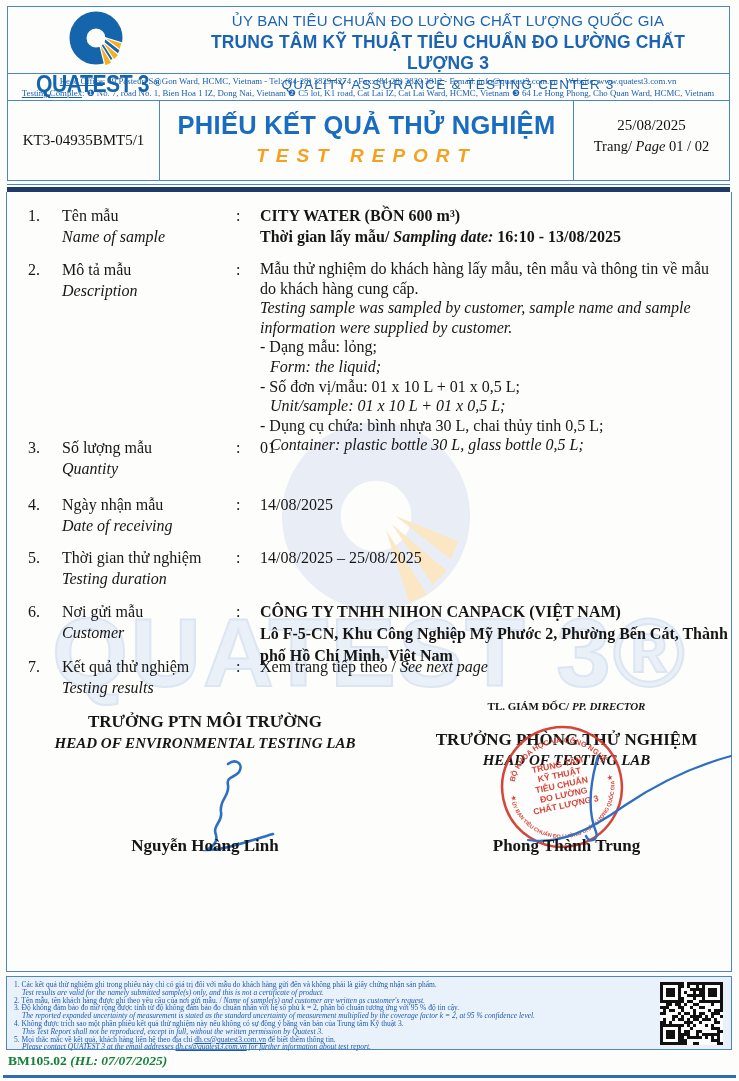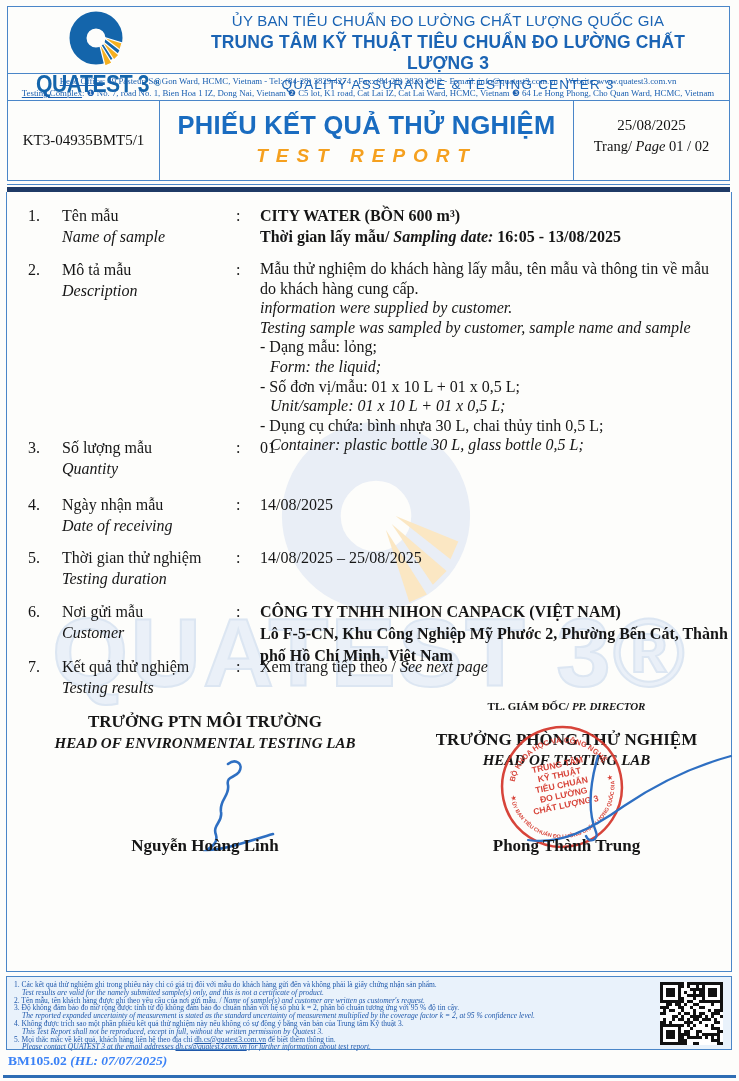--- a/index.html
+++ b/index.html
@@ -66,21 +66,21 @@
   .sig-right-svg{position:absolute;left:518px;top:742px;z-index:5;}
   .stamp{position:absolute;left:499px;top:724px;width:126px;height:126px;z-index:4;transform:rotate(-12deg);opacity:0.93;}
   .name-left{position:absolute;left:40px;top:836px;width:330px;text-align:center;font-weight:bold;font-size:17px;z-index:6;}
   .name-right{position:absolute;left:393px;top:836px;width:347px;text-align:center;font-weight:bold;font-size:17px;z-index:6;}
   
   .foot-box{position:absolute;left:6px;top:976px;width:726px;height:74px;background:#e9f2fb;border:1.5px solid #4a86c8;box-sizing:border-box;z-index:3;padding-left:16px;}
   .notes{position:absolute;left:7px;top:4px;width:645px;color:#2059ab;font-size:7.5px;line-height:7.8px;}
   .notes .en{font-style:italic;padding-left:8px;}
   .notes a{color:#2059ab;}
   .qr{position:absolute;right:8px;top:5px;width:63px;height:63px;background:#fff;}
-  .bm-code{position:absolute;left:8px;top:1053px;font-size:13.5px;font-weight:bold;color:#3b82f6;z-index:3;}
+  .bm-code{position:absolute;left:8px;top:1053px;font-size:13.5px;font-weight:bold;color:#15803d;z-index:3;}
   .bottom-rule{position:absolute;left:3px;top:1075px;width:733px;height:2.5px;background:#2e6db4;z-index:3;}
 </style>
 </head>
 <body>
 
 <div class="page">
 
   <svg class="wm-q" viewBox="0 0 100 100">
     <circle cx="50" cy="48" r="33" fill="none" stroke="#e9eef6" stroke-width="30"></circle>
     <g fill="#fbe7c3">
@@ -137,36 +137,36 @@
 
   <div class="item" style="top:205px">
     <span class="it-no">1.</span>
     <span class="it-lbl">
       <div>Tên mẫu</div>
       <div class="en">Name of sample</div>
     </span>
     <span class="it-colon">:</span>
     <span class="it-val">
       <div class="b">CITY WATER (BỒN 600 m³)</div>
-      <div class="b"><span>Thời gian lấy mẫu/ </span><span class="i">Sampling date:</span><span> 16:05 - 13/08/2025</span></div>
+      <div class="b"><span>Thời gian lấy mẫu/ </span><span class="i">Sampling date:</span><span> 16:10 - 13/08/2025</span></div>
     </span>
   </div>
 
   <div class="item" style="top:259px">
     <span class="it-no">2.</span>
     <span class="it-lbl">
       <div>Mô tả mẫu</div>
       <div class="en">Description</div>
     </span>
     <span class="it-colon">:</span>
     <span class="it-val v2lines">
       <div>Mẫu thử nghiệm do khách hàng lấy mẫu, tên mẫu và thông tin về mẫu</div>
       <div>do khách hàng cung cấp.</div>
+      <div class="i">Testing sample was sampled by customer, sample name and sample</div>
       <div class="i">information were supplied by customer.</div>
-      <div class="i">Testing sample was sampled by customer, sample name and sample</div>
       <div>- Dạng mẫu: lỏng;</div>
       <div class="i sub">Form: the liquid;</div>
       <div>- Số đơn vị/mẫu: 01 x 10 L + 01 x 0,5 L;</div>
       <div class="i sub">Unit/sample: 01 x 10 L + 01 x 0,5 L;</div>
       <div>- Dụng cụ chứa: bình nhựa 30 L, chai thủy tinh 0,5 L;</div>
       <div class="i sub">Container: plastic bottle 30 L, glass bottle 0,5 L;</div>
     </span>
   </div>
 
   <div class="item" style="top:437px">

